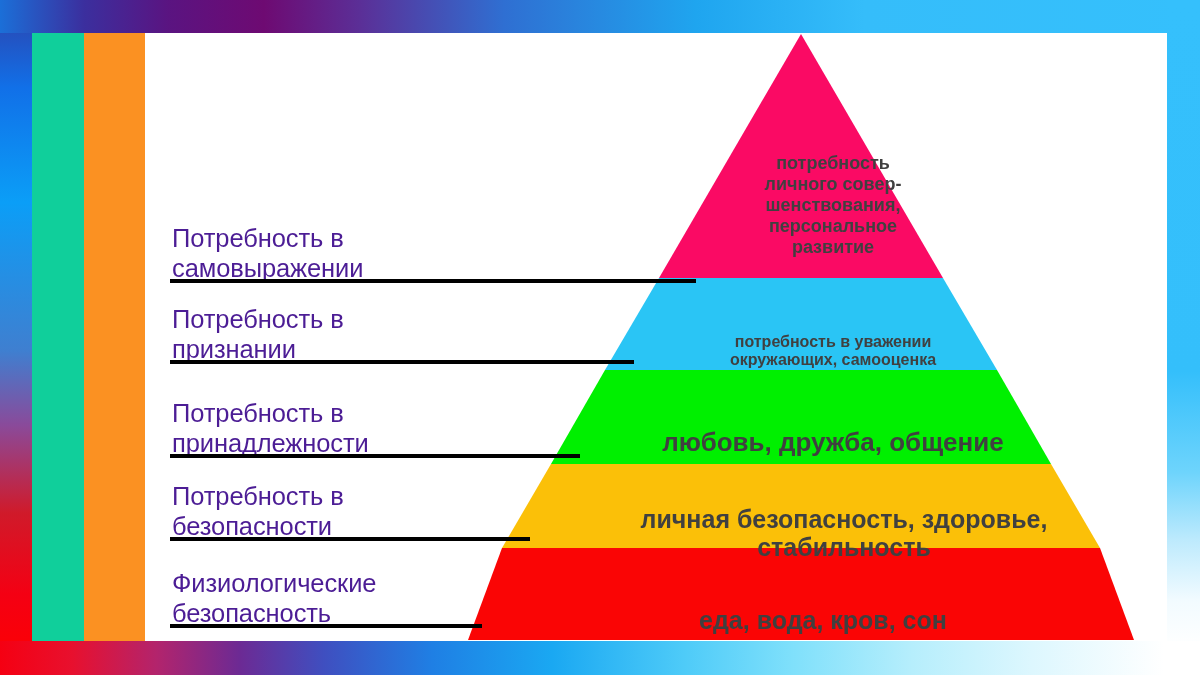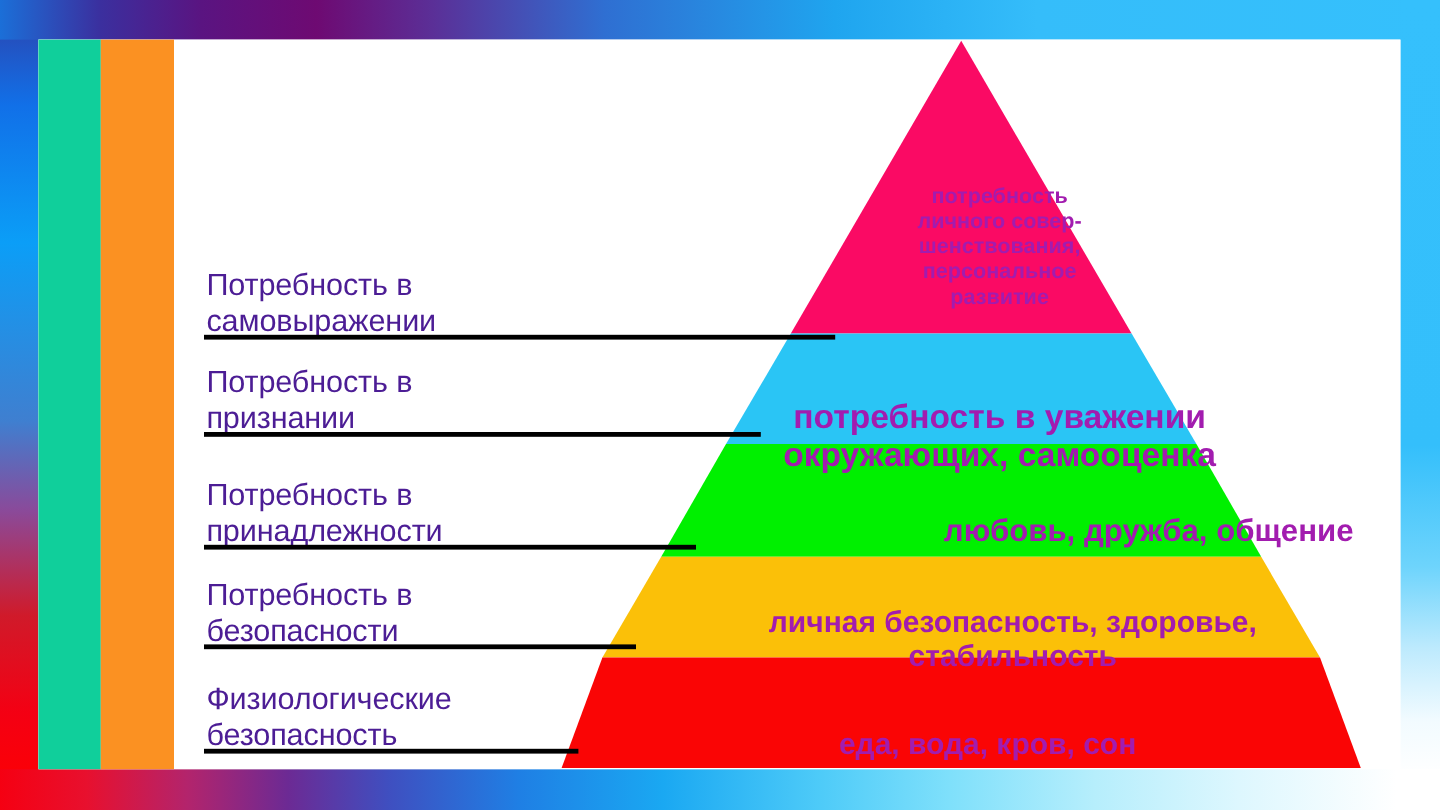--- a/index.html
+++ b/index.html
@@ -91,37 +91,36 @@
     position:absolute;
     left:0; top:0;
     width:1135px; height:608px;
     pointer-events:none;
   }
   #pyramid svg { display:block; width:1135px; height:608px; }
 
   .tier-label {
     position:absolute;
     text-align:center;
-    color:#a21caf;
+    color:#404040;
     font-weight:700;
     white-space:pre-line;
     line-height:1.04;
   }
   #tier-text-0 {
     left:666px; top:120px; width:270px;
     font-size:18px; font-weight:700; line-height:1.16;
   }
   #tier-text-1 {
     left:566px; top:300px; width:470px;
-    font-size:28px; line-height:1.1;text-align:center;
+    font-size:16px; line-height:1.1;text-align:center;
   }
   #tier-text-2 {
     left:506px; top:396px; width:590px;
     font-size:26px;
-    text-align:right;
   }
   #tier-text-3 {
     left:462px; top:472px; width:700px;
     font-size:25px; line-height:1.12;
   }
   #tier-text-4 {
     left:386px; top:574px; width:810px;
     font-size:25px;
   }
 </style>

